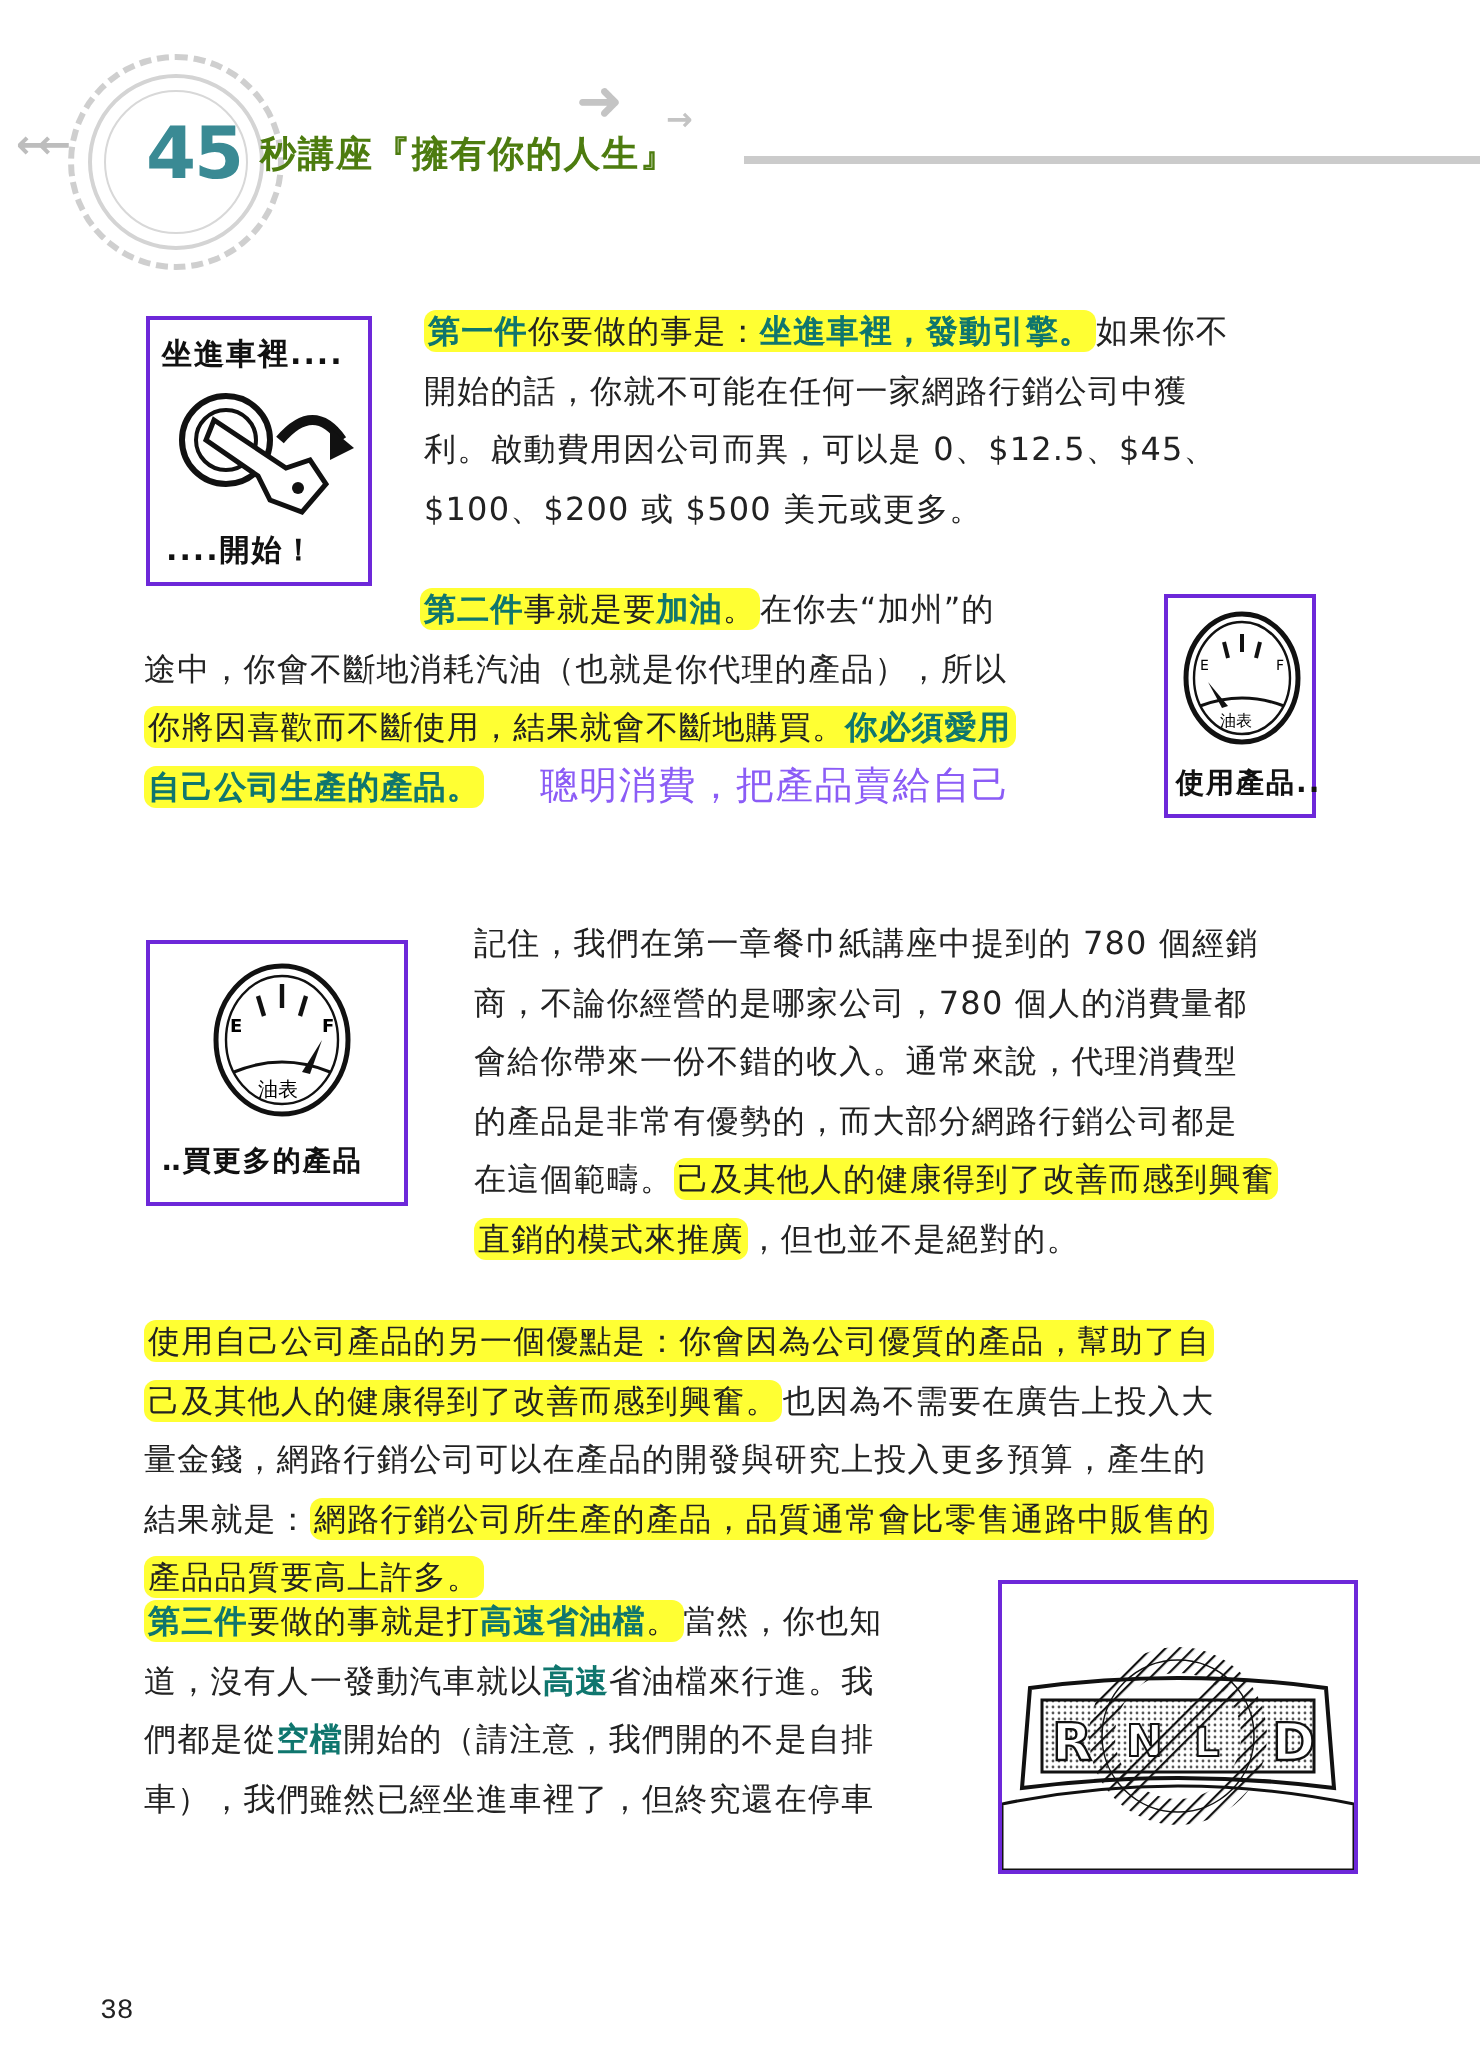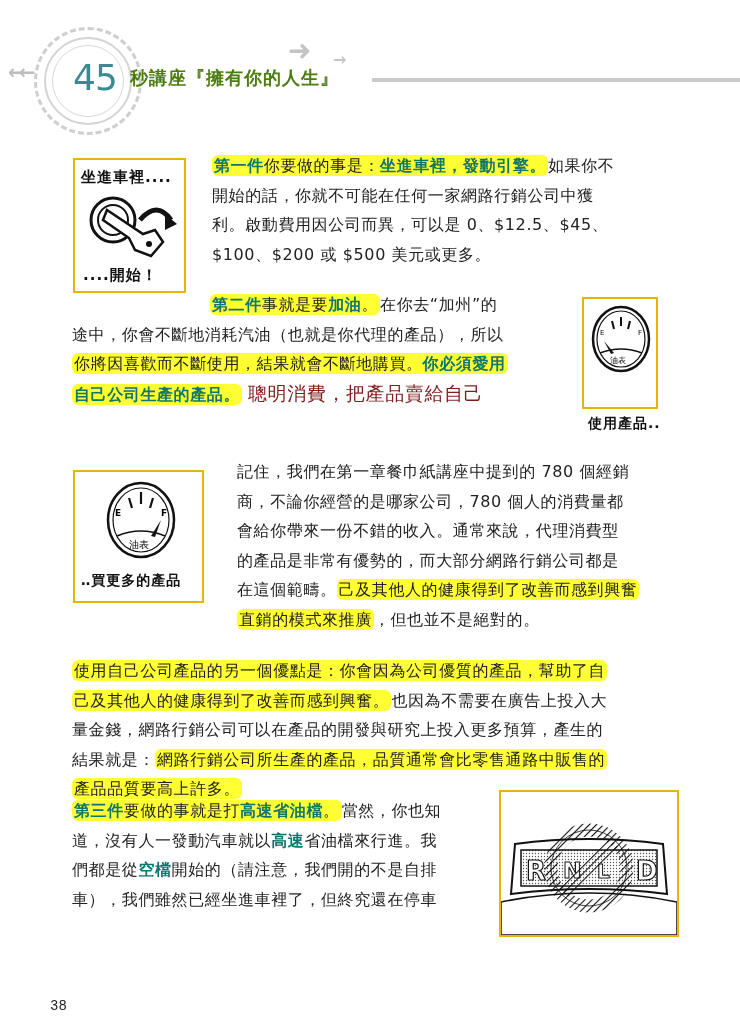--- a/index.html
+++ b/index.html
@@ -10,36 +10,36 @@
   .hdr-circle-outer { position:absolute; left:34px; top:27px; width:108px; height:108px;
        border-radius:50%; border:3px dashed #cfcfcf; box-sizing:border-box; }
   .hdr-circle-mid { position:absolute; left:44px; top:37px; width:88px; height:88px;
        border-radius:50%; border:2px solid #d4d4d4; box-sizing:border-box; }
   .hdr-circle-inner { position:absolute; left:52px; top:45px; width:72px; height:72px;
        border-radius:50%; border:1.5px solid #d8d8d8; box-sizing:border-box; }
   .hdr-arrows-left { position:absolute; left:8px; top:60px; color:#bdbdbd; font-size:20px;
        font-weight:bold; letter-spacing:-6px; }
   .hdr-arrow-big { position:absolute; left:288px; top:34px; color:#c4c4c4; font-size:28px; font-weight:bold; }
   .hdr-arrow-small { position:absolute; left:333px; top:50px; color:#c4c4c4; font-size:16px; font-weight:bold; }
-  .hdr-num { position:absolute; left:73px; top:58px; font-size:36px; font-weight:normal;
+  .hdr-num { position:absolute; left:73px; top:58px; font-size:36px; font-weight:bold;
        color:#3a8a94; font-family:"DejaVu Sans",sans-serif; letter-spacing:-1px; line-height:40px; }
   .hdr-title { position:absolute; left:130px; top:66px; font-size:18px; color:#4d7c0f;
        font-weight:bold; letter-spacing:1px; line-height:24px; }
   .hdr-rule { position:absolute; left:372px; top:78px; width:368px; height:4px; background:#cbcbcb; }
 
   
-  .illus { position:absolute; border:2px solid #eab308; background:#fff; box-sizing:border-box;text-decoration:underline; }
+  .illus { position:absolute; border:2px solid #6d28d9; background:#fff; box-sizing:border-box;text-decoration:underline; }
   .illus-cap { position:absolute; font-size:15px; color:#111; white-space:nowrap; font-weight:bold; letter-spacing:1px; }
 
   
   .para { position:absolute; font-size:16px; line-height:29.5px; color:#222; letter-spacing:0.6px; }
   .line { white-space:nowrap; display:block; }
   .hl { background:#ffff33; border-radius:6px; padding:1px 2px; }
   .b { font-weight:bold; color:#0f766e; }
-  .red { color:#7f1d1d; font-family:Liberation Serif, serif; font-size:19px; margin-left:6px; }
+  .red { color:#8b5cf6; font-family:Liberation Serif, serif; font-size:19px; margin-left:28px; }
 
   .page-num { position:absolute; left:50px; top:998px; font-size:14px;
        font-family:Liberation Mono, monospace; color:#222; }
 </style>
 </head>
 <body>
 
 <div>
   <div class="hdr-arrows-left">←←</div>
   <div class="hdr-circle-outer"></div>
@@ -85,21 +85,21 @@
     <ellipse cx="31" cy="34" rx="24" ry="28" fill="none" stroke="#111" stroke-width="1.2"></ellipse>
     <line x1="22" y1="16" x2="24" y2="24" stroke="#111" stroke-width="2"></line>
     <line x1="31" y1="12" x2="31" y2="21" stroke="#111" stroke-width="2"></line>
     <line x1="40" y1="16" x2="38" y2="24" stroke="#111" stroke-width="2"></line>
     <text x="10" y="30" font-size="7" font-family="DejaVu Sans, sans-serif">E</text>
     <text x="48" y="30" font-size="7" font-family="DejaVu Sans, sans-serif">F</text>
     <path d="M14 36 L24 48 L21 49 Z" fill="#111"></path>
     <path d="M10 48 Q31 40 52 48" fill="none" stroke="#111" stroke-width="1.5"></path>
     <text x="20" y="58" font-size="8" font-family="DejaVu Sans, sans-serif">油表</text>
   </svg>
-  <div class="illus-cap" style="left:4px;top:84px;font-size:14px;margin-top:32px;">使用產品..</div>
+  <div class="illus-cap" style="left:4px;top:84px;font-size:14px;">使用產品..</div>
 </div>
 
 <div class="illus" style="left:73px;top:470px;width:131px;height:133px;">
   <svg style="position:absolute;left:30px;top:8px;" width="72" height="82" viewBox="0 0 72 82">
     <ellipse cx="36" cy="40" rx="33" ry="37" fill="none" stroke="#111" stroke-width="2.5"></ellipse>
     <ellipse cx="36" cy="40" rx="28" ry="32" fill="none" stroke="#111" stroke-width="1.2"></ellipse>
     <line x1="24" y1="18" x2="27" y2="28" stroke="#111" stroke-width="2.2"></line>
     <line x1="36" y1="12" x2="36" y2="24" stroke="#111" stroke-width="2.2"></line>
     <line x1="48" y1="18" x2="45" y2="28" stroke="#111" stroke-width="2.2"></line>
     <text x="10" y="36" font-size="9" font-weight="bold" font-family="DejaVu Sans, sans-serif">E</text>

